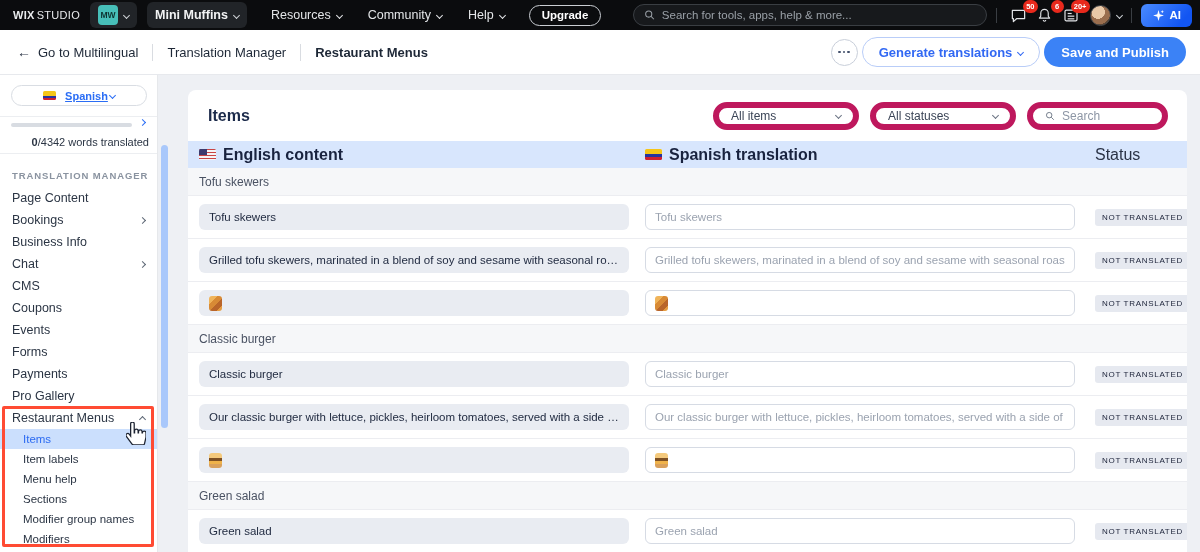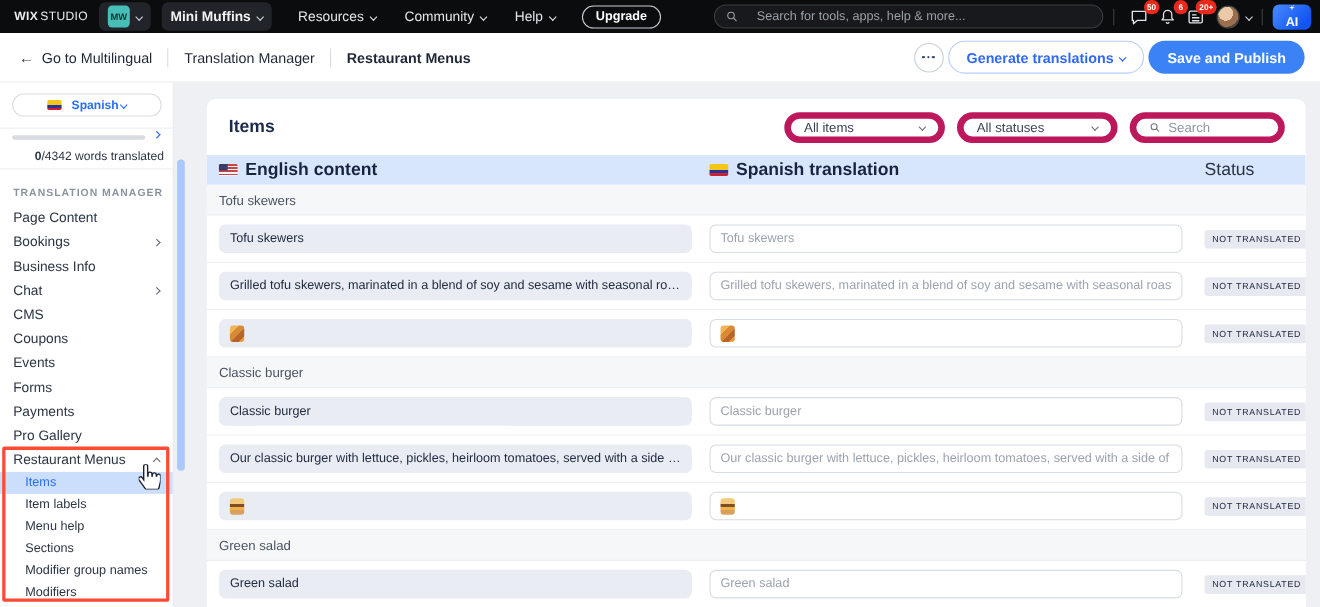--- a/index.html
+++ b/index.html
@@ -12,30 +12,30 @@
   .logo { font-size:11px; letter-spacing:.3px; white-space:nowrap; }
   .logo b { font-weight:800; }
   .logo span { font-weight:300; margin-left:2px; }
   .slab { display:flex; align-items:center; background:#212428; border-radius:6px; height:26px; padding:0 8px; margin-left:10px; cursor:pointer; }
   .mw-chip { width:20px; height:20px; border-radius:4px; background:#47bfb9; color:#0e3432; font-size:8.5px; font-weight:800; display:flex; align-items:center; justify-content:center; }
   .slab .cv { color:#cfd3d7; }
   .site-slab { font-size:12.5px; font-weight:700; color:#f2f3f4; }
   .topnav { display:flex; align-items:center; gap:26px; margin-left:24px; font-size:12.5px; color:#e4e6e8; }
   .topnav .nav-it { display:flex; align-items:center; cursor:pointer; }
   .upgrade { margin-left:24px; border:1px solid #caced3; border-radius:12px; height:21px; padding:0 12px; display:flex; align-items:center; font-size:11.5px; font-weight:700; color:#fff; cursor:pointer; }
-  .t-search { margin-left:auto; width:354px; height:22px; background:#17191c; border:1px solid #3a3e43; border-radius:12px; display:flex; align-items:center; padding:0 10px; gap:17px; }
+  .t-search { margin-left:auto; width:354px; height:22px; background:#17191c; border:1px solid #3a3e43; border-radius:12px; display:flex; align-items:center; padding:0 10px; gap:7px; }
   .t-search input { background:transparent; border:none; outline:none; color:#cfd3d7; font-size:11.5px; width:100%; font-family:"Liberation Sans",sans-serif; }
   .t-search input::placeholder { color:#9aa0a7; }
   .tb-divider { width:1px; height:15px; background:#3a3e43; margin:0 9px; }
   .ticon { position:relative; width:26px; height:22px; display:flex; align-items:center; justify-content:center; cursor:pointer; }
   .ticon svg { display:block; }
   .nbadge { position:absolute; top:-4px; right:-6px; background:#e8291c; color:#fff; font-size:7.5px; font-weight:700; border-radius:8px; min-width:13px; height:13px; padding:0 3px; display:flex; align-items:center; justify-content:center; }
   .avatar-wrap { display:flex; align-items:center; margin-left:6px; cursor:pointer; }
   .avatar { width:21px; height:21px; border-radius:50%; background:radial-gradient(circle at 38% 32%, #e9c9a8 0 38%, #9a6e4e 39% 70%, #5c4634 71%); border:1px solid #43464a; }
-  .ai-btn { display:flex; align-items:center; gap:5px; height:23px; padding:0 11px; border-radius:6px; background:linear-gradient(130deg,#4a8bff 0%,#1255f2 80%); color:#fff; font-size:11.5px; font-weight:700; cursor:pointer;flex-direction:column; }
+  .ai-btn { display:flex; align-items:center; gap:5px; height:23px; padding:0 11px; border-radius:6px; background:linear-gradient(130deg,#4a8bff 0%,#1255f2 80%); color:#fff; font-size:11.5px; font-weight:700; cursor:pointer; }
 
   
   .cv { display:inline-block; width:5px; height:5px; border-right:1.4px solid currentColor; border-bottom:1.4px solid currentColor; transform:rotate(45deg); margin-left:6px; flex:none; }
   .cv.up { transform:rotate(-135deg); margin-top:3px; }
   .cv.right { transform:rotate(-45deg); }
 
   
   .actionbar { height:45px; background:#fff; border-bottom:1px solid #e7e9ed; display:flex; align-items:center; padding:0 14px 0 17px; color:#1d2736; }
   .back { display:flex; align-items:center; gap:7px; font-size:13px; cursor:pointer; }
   .back .arrow { font-size:14px; color:#2c3546; }
@@ -46,21 +46,21 @@
   .more-btn { width:27px; height:27px; border:1px solid #c9cfda; border-radius:50%; display:flex; align-items:center; justify-content:center; gap:2px; cursor:pointer; }
   .more-btn i { width:2.5px; height:2.5px; border-radius:50%; background:#43506b; }
   .gen-btn { height:30px; border:1px solid #b9cdf8; border-radius:16px; color:#3168f3; display:flex; align-items:center; padding:0 16px; font-size:13px; font-weight:600; cursor:pointer; }
   .save-btn { height:30px; border-radius:16px; background:#3b82f6; color:#fff; display:flex; align-items:center; padding:0 17px; font-size:13px; font-weight:600; cursor:pointer; }
 
   
   .content { position:relative; height:477px; }
 
   
   .sidebar { position:absolute; left:0; top:0; bottom:0; width:158px; background:#fff; border-right:1px solid #e6e8eb; }
-  .lang-pill { position:absolute; top:10px; left:11px; width:136px; height:21px; border:1px solid #d9dde3; border-radius:11px; display:flex; align-items:center; justify-content:center; gap:2px; cursor:pointer; color:#2a6df5; font-size:11px; font-weight:700; background:#fff; }
+  .lang-pill { position:absolute; top:10px; left:11px; width:136px; height:21px; border:1px solid #d9dde3; border-radius:11px; display:flex; align-items:center; justify-content:center; gap:2px; cursor:pointer; color:#2a6df5; font-size:11px; font-weight:700; background:#fff;text-decoration:underline; }
   .sb-div1 { position:absolute; top:41px; left:0; right:0; height:1px; background:#eceef1; }
   .progress-zone { position:absolute; top:48px; left:11px; right:8px; }
   .pbar { width:121px; height:4px; border-radius:2px; background:#d8dce2; }
   .p-chev { position:absolute; right:4px; top:-3px; color:#2a6df5; }
   .ptext { margin-top:9px; font-size:11px; color:#2b3544;text-align:right; }
   .ptext b { font-weight:800; }
   .sb-div2 { position:absolute; top:78px; left:0; right:0; height:1px; background:#eceef1; }
 
   .sb-menu { position:absolute; top:88px; left:0; right:0; }
   .sb-head { height:24px; display:flex; align-items:center; padding-left:12px; font-size:9.5px; font-weight:700; letter-spacing:.9px; color:#8a93a0; }

